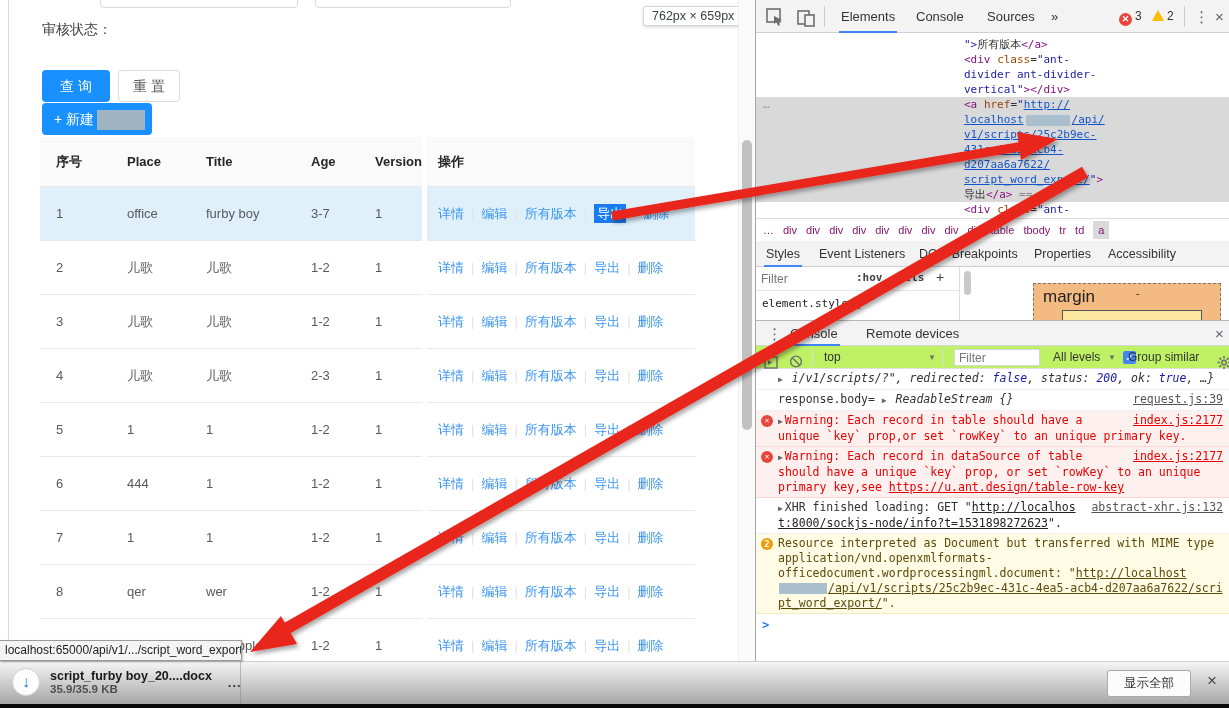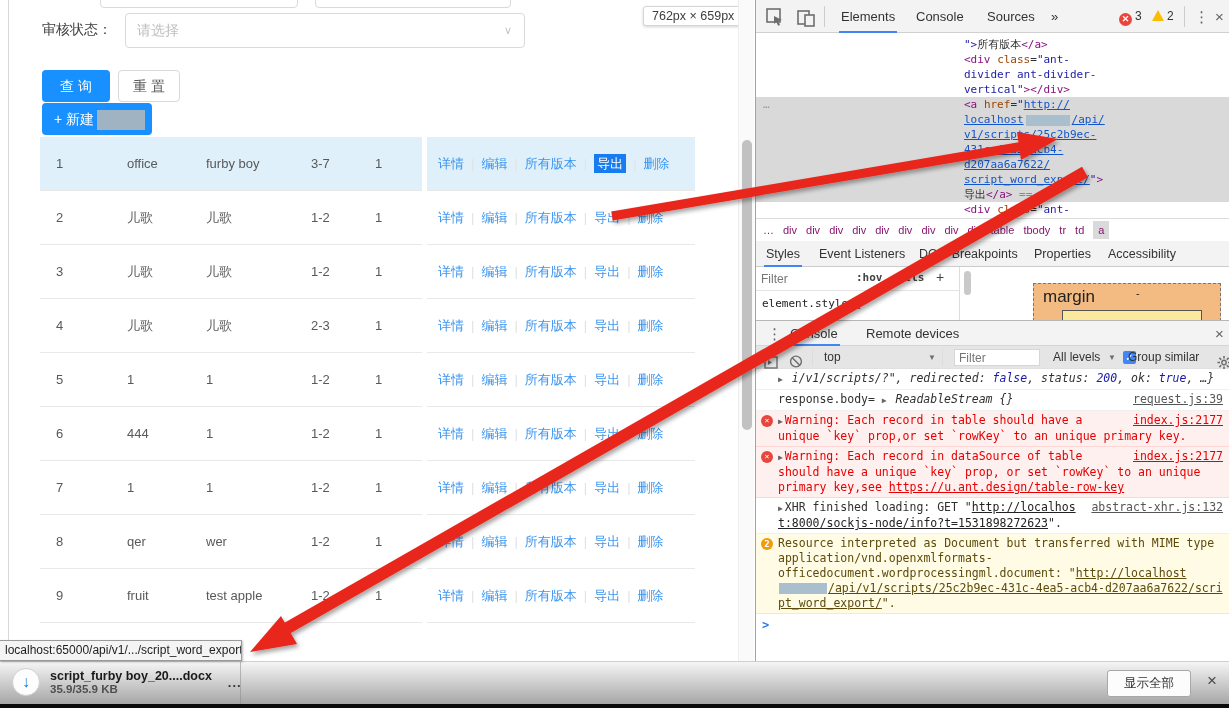--- a/index.html
+++ b/index.html
@@ -95,21 +95,21 @@
   .bm-margin { position:absolute; left:277px; top:16px; width:188px; height:48px; background:#f3ba81; border:1px dashed #777; }
   .bm-label { position:absolute; left:9px; top:3px; font-size:17px; color:#222; }
   .bm-dash { position:absolute; left:102px; top:3px; font-size:11px; color:#222; }
   .bm-border { position:absolute; left:28px; top:26px; width:140px; height:20px; background:#fce79e; border:1px solid #555; }
 
   
   #console-head { position:absolute; top:320px; left:0; width:473px; height:26px; background:#f3f3f3;
                   border-top:1px solid #b7b7b7; border-bottom:1px solid #d6d6d6; font-size:13px; color:#333; }
   .ch-item { position:absolute; top:0; height:25px; line-height:25px; }
   .ch-item.active::after { content:""; position:absolute; left:-2px; right:-2px; bottom:0; height:2px; background:#4285f4; }
-  #console-toolbar { position:absolute; top:346px; left:0; width:473px; height:23px; background:#e5e5e5;
+  #console-toolbar { position:absolute; top:346px; left:0; width:473px; height:23px; background:#bef264;
                      border-bottom:1px solid #e0e0e0; font-size:12px; color:#333; }
   .ct-item { position:absolute; top:0; height:23px; line-height:23px; }
   .ct-sep { position:absolute; top:3px; width:1px; height:17px; background:#ddd; }
   .ct-caret { font-size:8px; color:#6e6e6e; }
   .ct-filter { position:absolute; left:198px; top:3px; width:86px; height:17px; border:1px solid #d6d6d6; font-size:12px;
                padding-left:4px; color:#333; font-family:"Liberation Sans", sans-serif; outline:none; }
   .ct-check { position:absolute; left:367px; top:5px; width:13px; height:13px; background:#4285f4; border-radius:2px;
               color:#fff; font-size:10px; line-height:13px; text-align:center; }
   #console-msgs { position:absolute; top:369px; left:0; width:473px; height:293px; overflow:hidden; background:#fff;
                   font-family:"DejaVu Sans Mono", monospace; font-size:11.5px; line-height:15px; }
@@ -156,32 +156,41 @@
 <body>
 
 <div id="root">
 
   <div id="page">
     <div class="page-left-line"></div>
     <div class="top-input" id="ti1"></div>
     <div class="top-input" id="ti2"></div>
 
     <span class="audit-label">审核状态：</span>
-    <div class="ant-select">
-      <span class="ph">请选择</span>
-      <span class="chev">∨</span>
-    </div>
 
     <div class="dim-badge">762px × 659px</div>
 
     <div class="btn" id="btn-query">查 询</div>
     <div class="btn" id="btn-reset">重 置</div>
     <div class="btn" id="btn-create"><span>+ 新建</span><span class="redact-btn"></span></div>
 
     <div id="table">
+      <div class="trow thead">
+        <div class="row-left">
+          <span class="cell c-idx">序号</span>
+          <span class="cell c-place">Place</span>
+          <span class="cell c-title">Title</span>
+          <span class="cell c-age">Age</span>
+          <span class="cell c-ver">Version</span>
+        </div>
+        <div class="col-gap"></div>
+        <div class="row-right">
+          <span class="cell c-ops">操作</span>
+        </div>
+      </div>
       <div id="table-body">
           <div class="trow hl">
       <div class="row-left">
         <span class="cell c-idx">1</span>
         <span class="cell c-place">office</span>
         <span class="cell c-title">furby boy</span>
         <span class="cell c-age">3-7</span>
         <span class="cell c-ver">1</span>
       </div>
       <div class="col-gap"></div>

